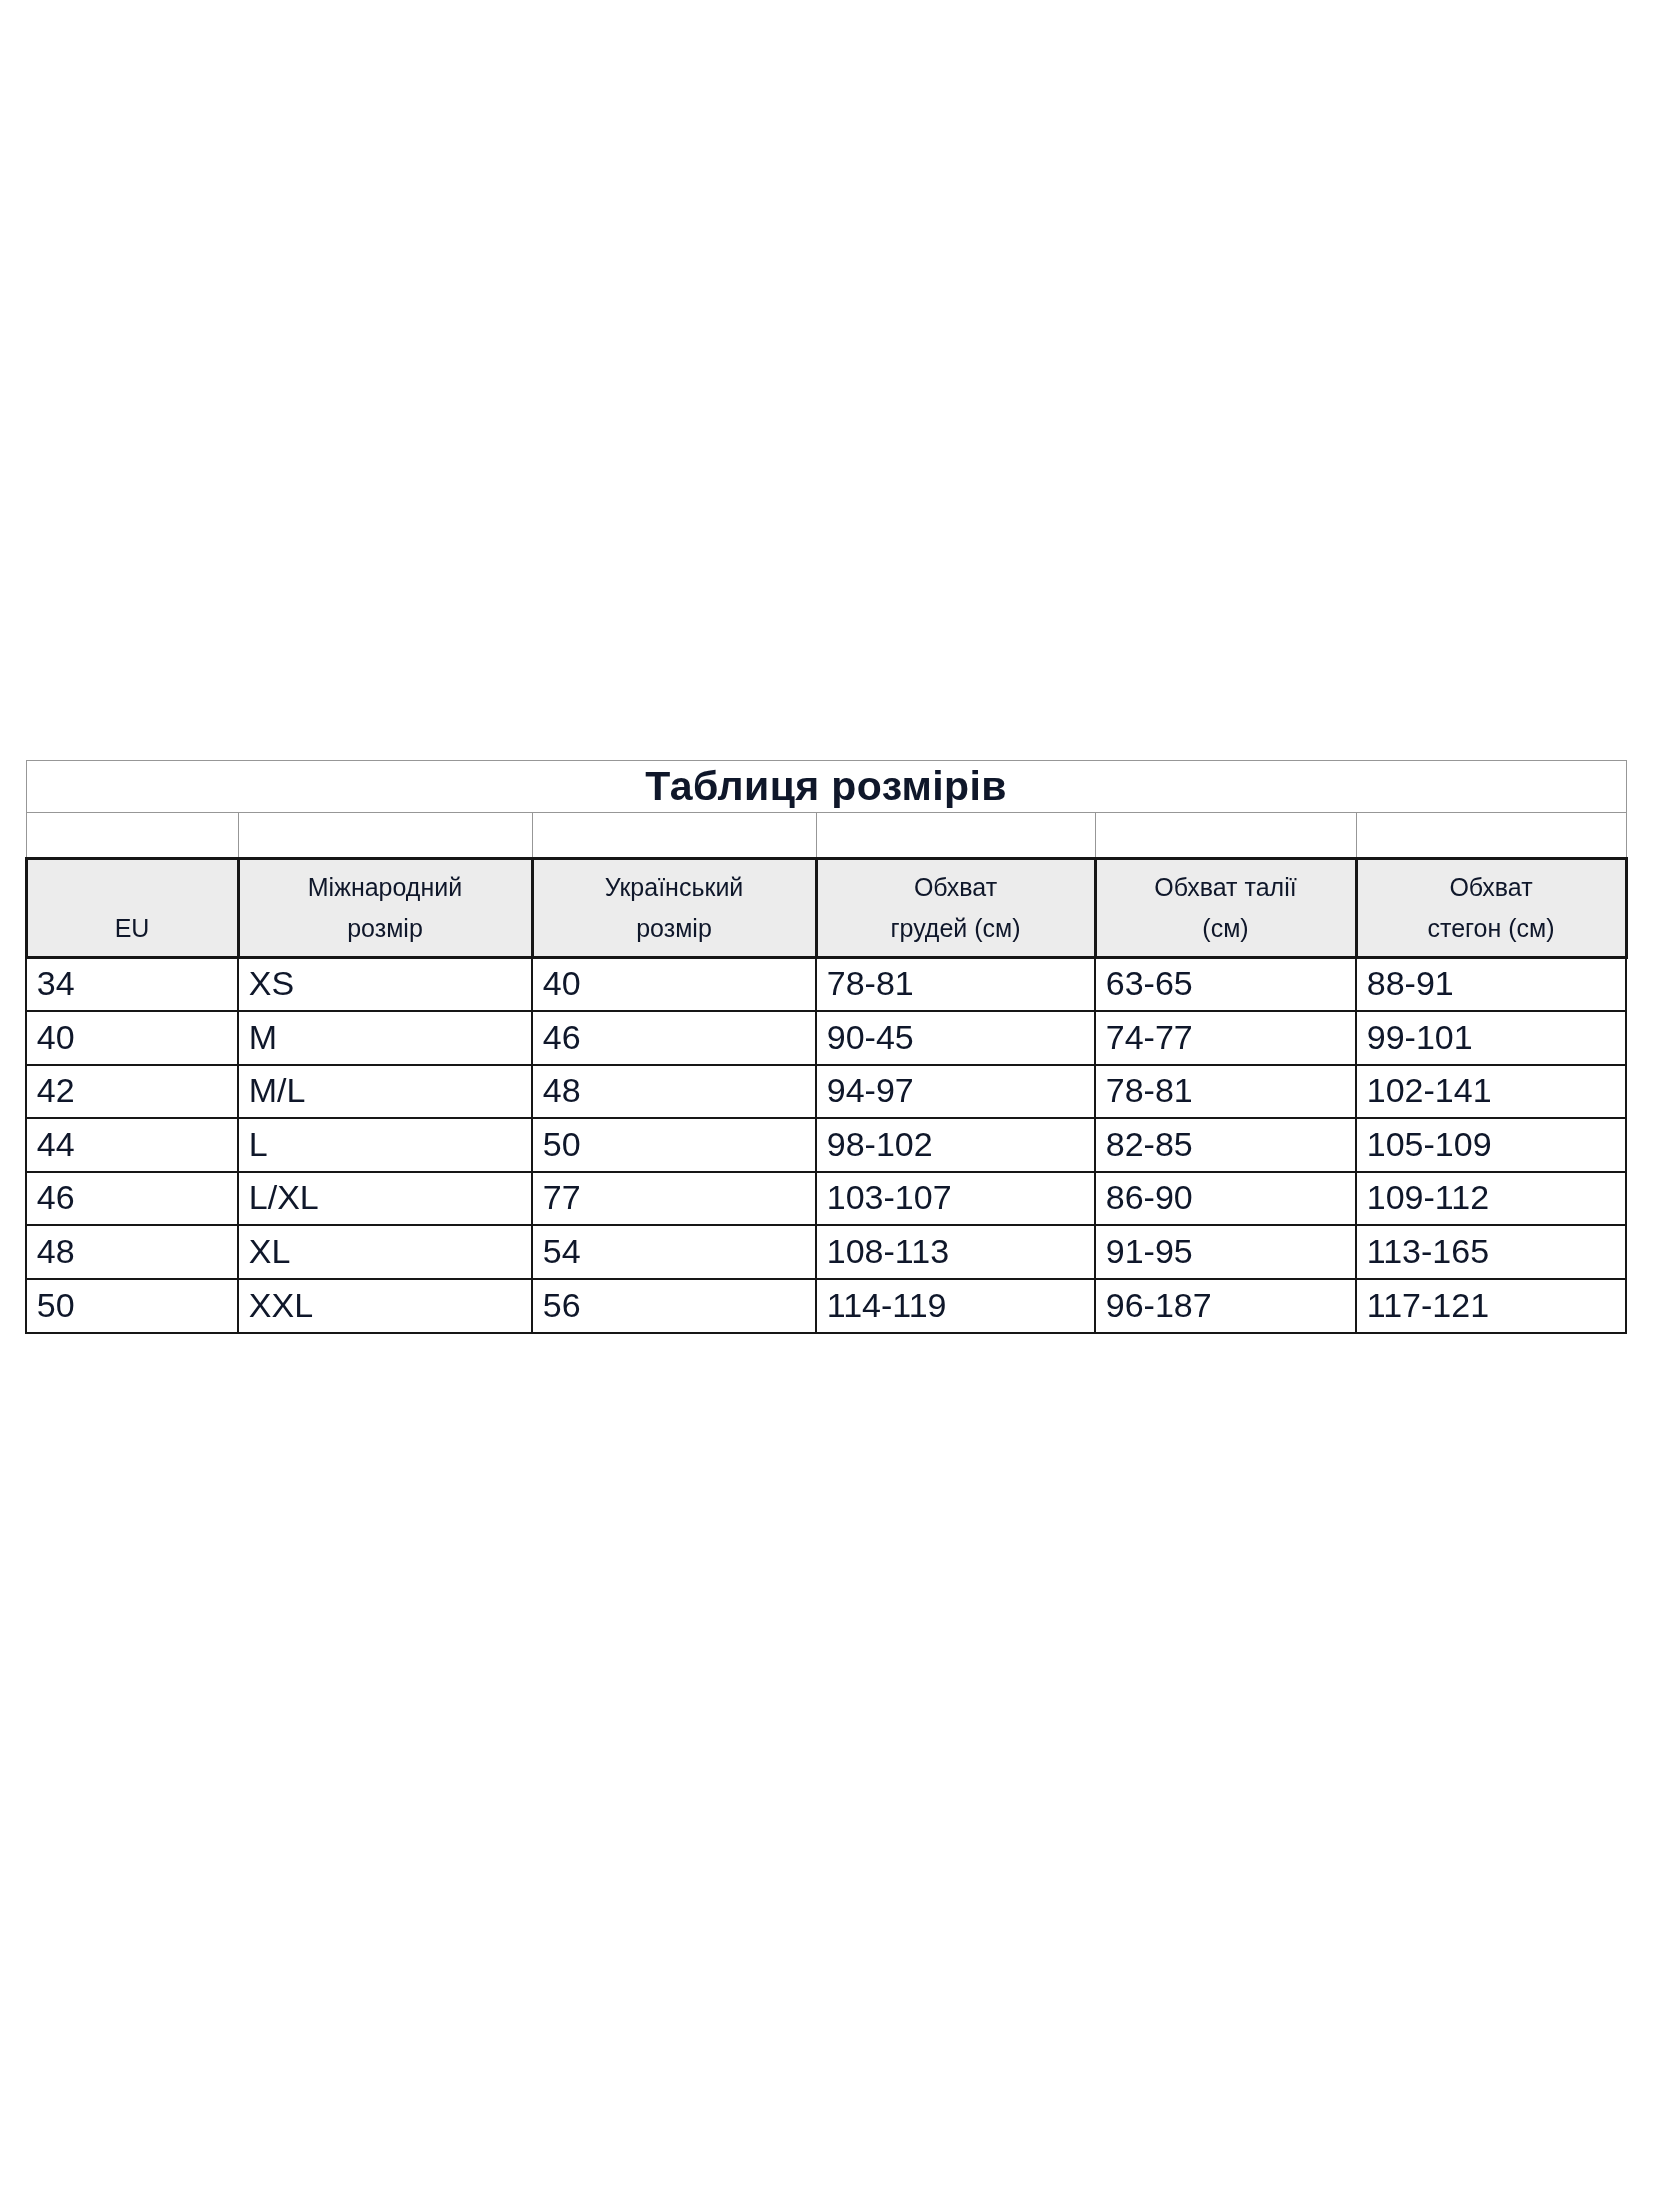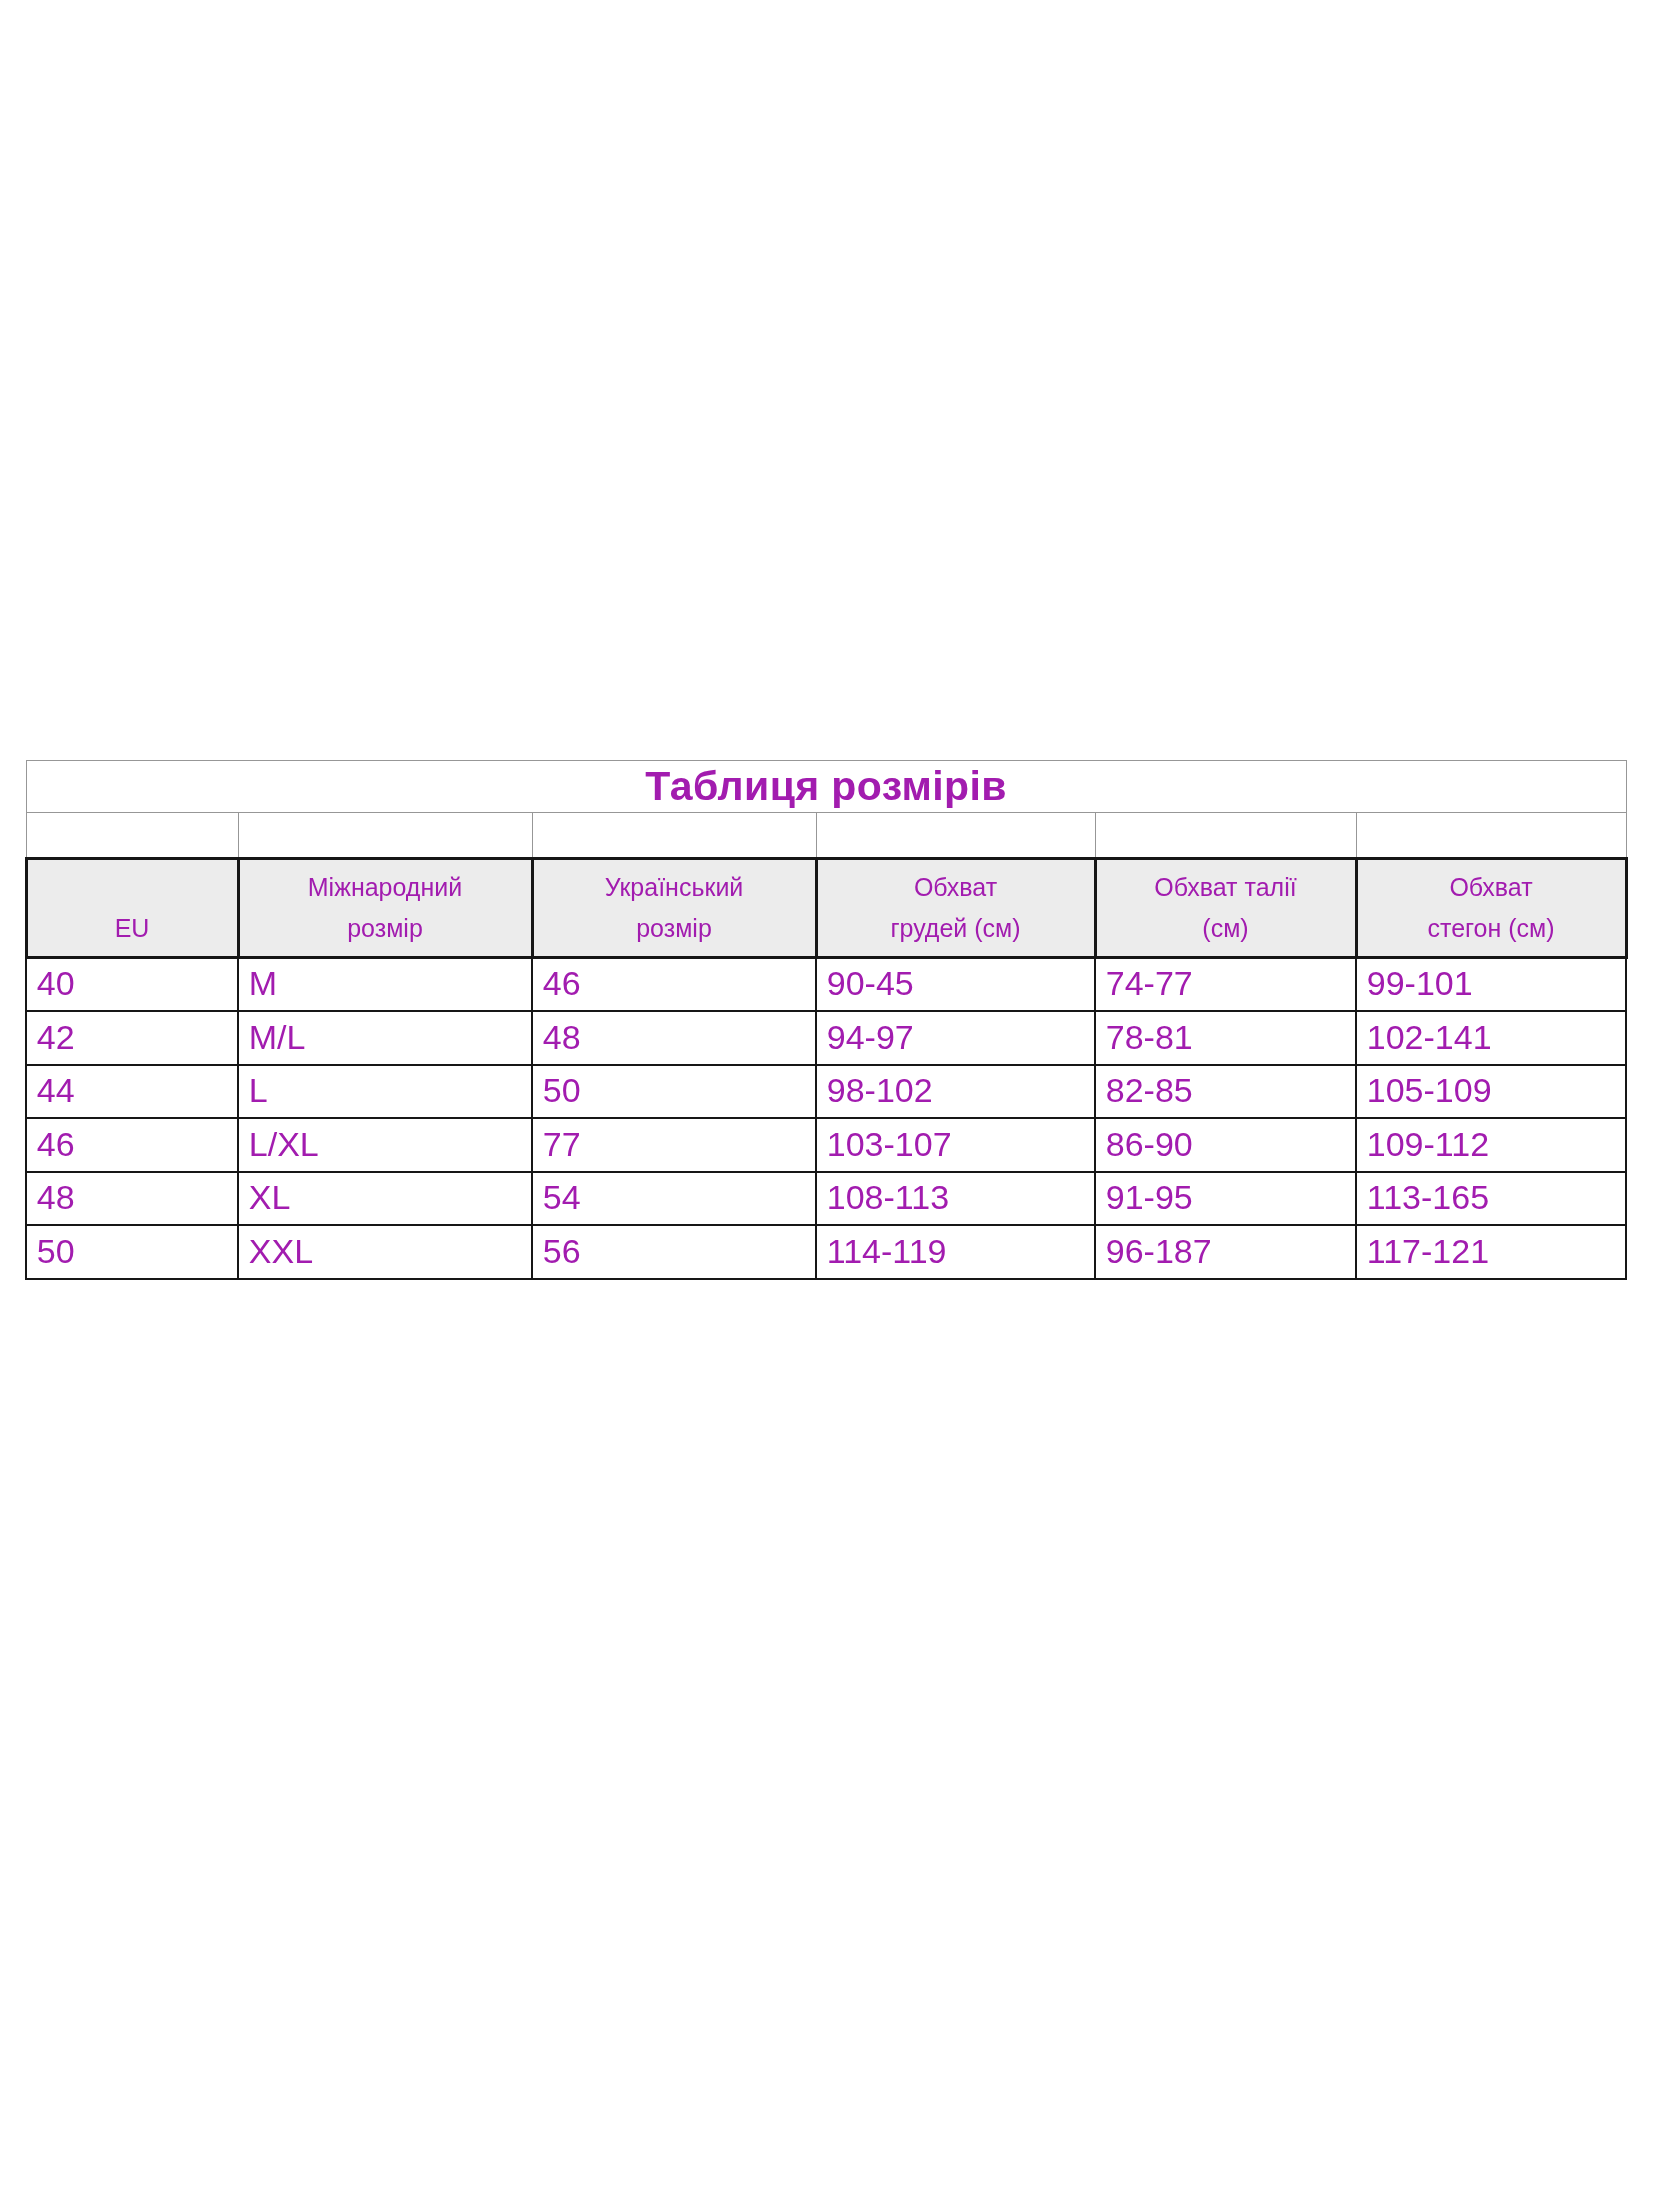--- a/index.html
+++ b/index.html
@@ -6,21 +6,21 @@
     margin: 0;
     padding: 0;
     background: #ffffff;
   }
   .page {
     position: relative;
     width: 1654px;
     height: 2205px;
     background: #ffffff;
     font-family: "Liberation Sans", sans-serif;
-    color: #a21caf;
+    color: #0f172a;
     overflow: hidden;
   }
   table.size-table {
     position: absolute;
     left: 24.5px;
     top: 760px;
     width: 1601px;
     border-collapse: collapse;
     table-layout: fixed;
   }
@@ -99,20 +99,28 @@
           <th class="header-cell">Обхват
 грудей (см)</th>
           <th class="header-cell">Обхват талії
 (см)</th>
           <th class="header-cell">Обхват
 стегон (см)</th>
         </tr>
     </thead>
     <tbody id="table-body">
         <tr>
+          <td class="data-cell">34</td>
+          <td class="data-cell">XS</td>
+          <td class="data-cell">40</td>
+          <td class="data-cell">78-81</td>
+          <td class="data-cell">63-65</td>
+          <td class="data-cell">88-91</td>
+        </tr>
+        <tr>
           <td class="data-cell">40</td>
           <td class="data-cell">M</td>
           <td class="data-cell">46</td>
           <td class="data-cell">90-45</td>
           <td class="data-cell">74-77</td>
           <td class="data-cell">99-101</td>
         </tr>
         <tr>
           <td class="data-cell">42</td>
           <td class="data-cell">M/L</td>

